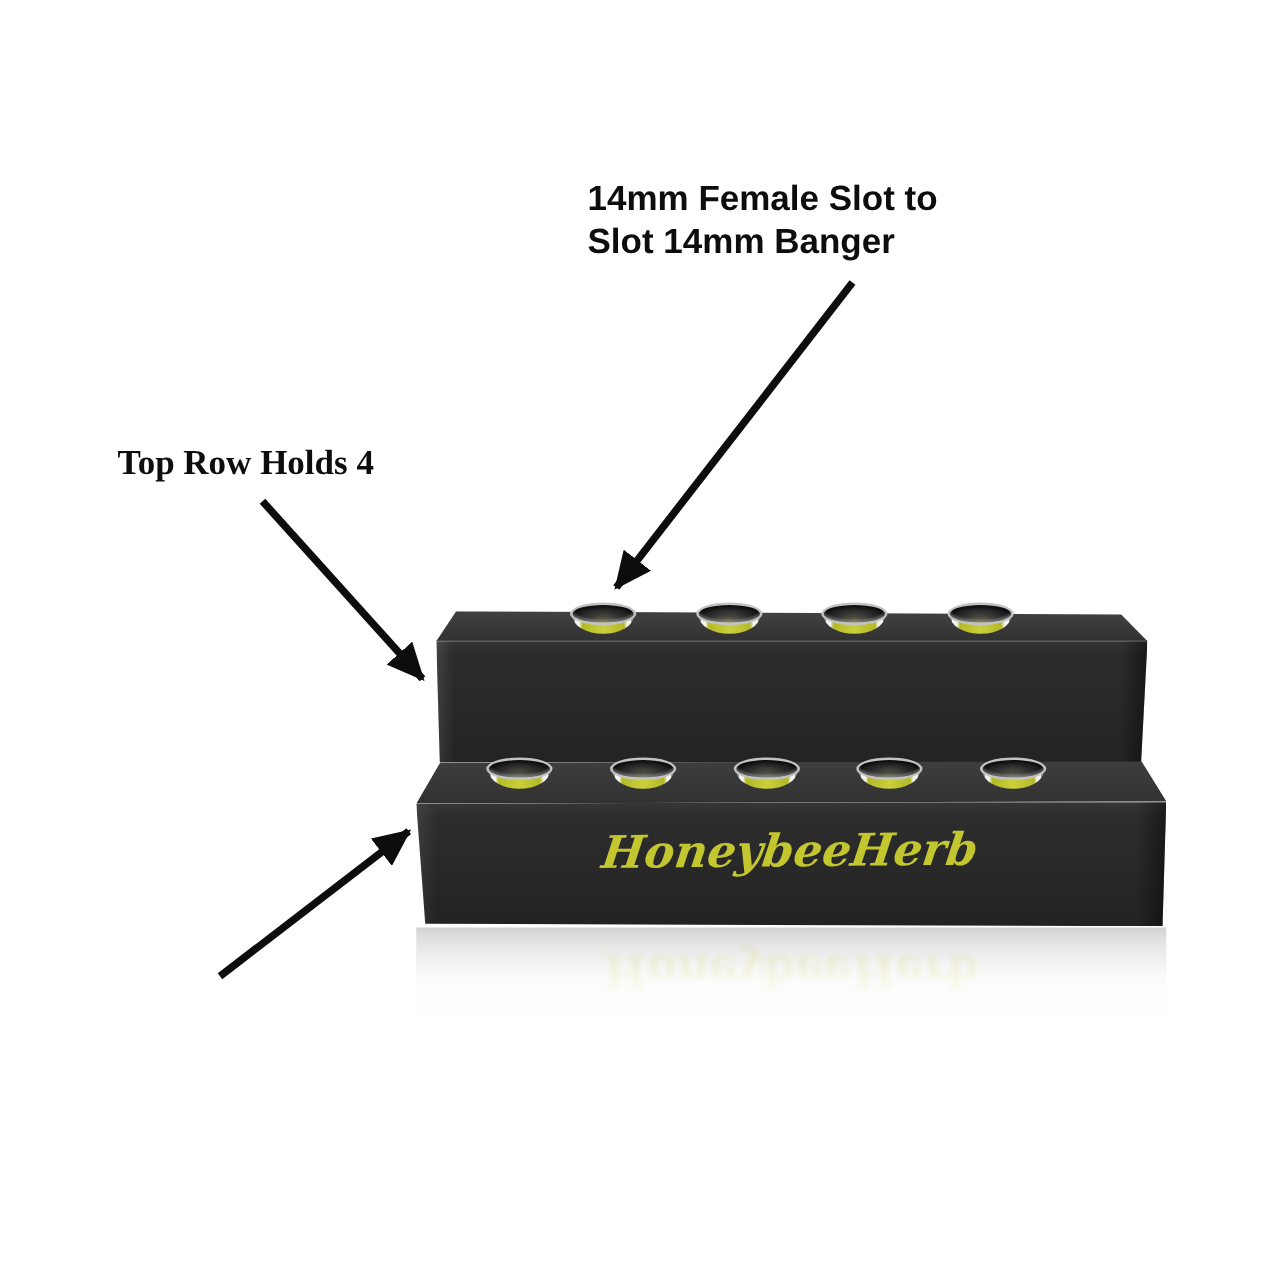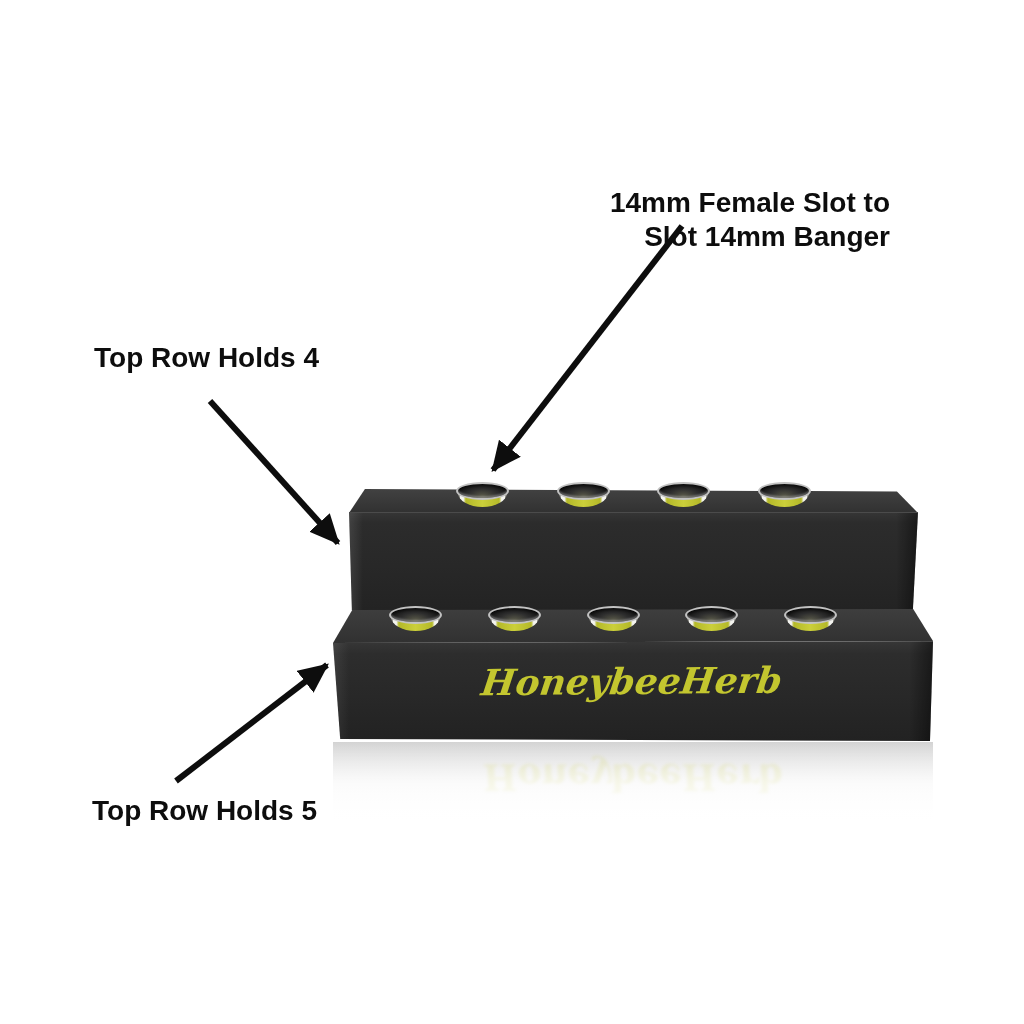--- a/index.html
+++ b/index.html
@@ -1,21 +1,21 @@
 <!DOCTYPE html>
 <html style="--background: #ffffff; --annotation-black: #0d0d0d; --body-black: #282828; --accent-yellow: #c3c62f; --glass-rim: #c2c2c2;"><head>
 <meta charset="utf-8">
 <style>
   html,body{margin:0;padding:0;background:#ffffff;}
   .scene{position:relative;width:1024px;height:1024px;background:var(--background,#ffffff);overflow:hidden;font-family:"Liberation Sans",sans-serif;}
 
   
   .callout{position:absolute;color:var(--annotation-black,#0d0d0d);font-weight:700;font-size:28px;line-height:34px;}
-  #callout-banger{left:470px;top:142px;width:420px;text-align:right;margin-top:44px;}
-  #callout-top-row{left:94px;top:341px;}
+  #callout-banger{left:470px;top:142px;width:420px;text-align:left;}
+  #callout-top-row{left:94px;top:354px;font-family:Liberation Serif, serif;}
   #callout-bottom-row{left:92px;top:794px;}
 
   
   .arrow-layer{position:absolute;left:0;top:0;pointer-events:none;z-index:30;}
 
   
   .stand{position:absolute;left:0;top:0;width:1024px;height:1024px;z-index:5;}
 
   .upper-top-face{position:absolute;left:349px;top:488px;width:569px;height:25px;
     clip-path:polygon(2.8% 4%,96.3% 14%,100% 100%,0% 100%);
@@ -137,15 +137,14 @@
     <line x1="682" y1="226" x2="493" y2="470" stroke="#0d0d0d" stroke-width="6" marker-end="url(#ah)"></line>
     <line x1="210" y1="401" x2="338" y2="543" stroke="#0d0d0d" stroke-width="6" marker-end="url(#ah)"></line>
     <line x1="176" y1="781" x2="327" y2="665" stroke="#0d0d0d" stroke-width="6" marker-end="url(#ah)"></line>
   </svg>
 
   <div class="callout" id="callout-banger">
     <div>14mm Female Slot to</div>
     <div>Slot 14mm Banger</div>
   </div>
   <div class="callout" id="callout-top-row">Top Row Holds 4</div>
-  <div class="callout" id="callout-bottom-row">Top Row Holds 5</div>
 
 </div>
 
 </body></html>

